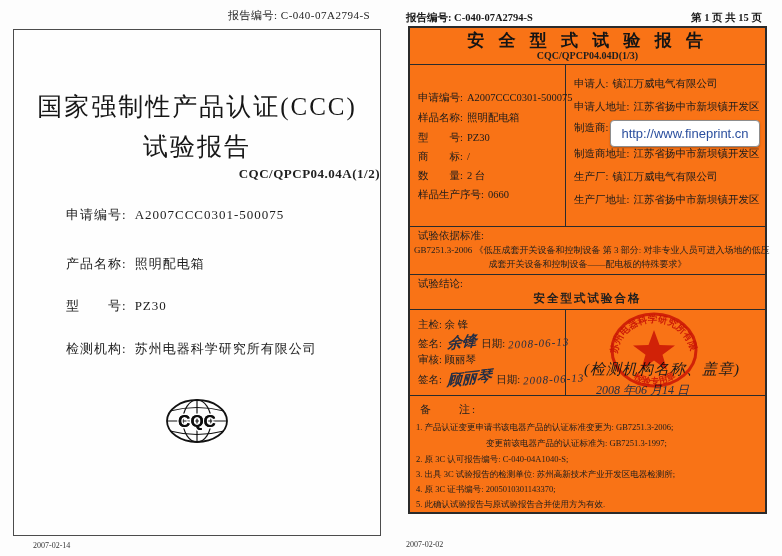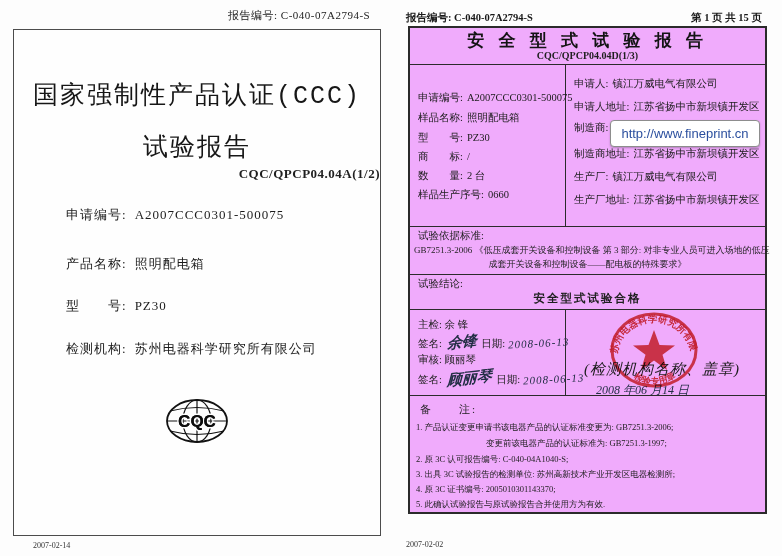--- a/index.html
+++ b/index.html
@@ -3,32 +3,32 @@
 <meta charset="utf-8">
 <style>
   html,body{margin:0;padding:0;background:#ffffff;}
   #canvas{position:relative;width:782px;height:556px;background:#fdfdfd;overflow:hidden;
           font-family:"Liberation Serif","DejaVu Serif",serif;color:#1f1f1f;}
   .abs{position:absolute;}
   
   #lp-header{left:228px;top:8px;font-size:11px;letter-spacing:.5px;color:#222;}
   #left-page{left:13px;top:29px;width:366px;height:505px;border:1px solid #4c4c4c;background:#fefefe;}
   .lp-title{width:100%;text-align:center;font-size:25px;letter-spacing:2px;color:#161616;}
-  #lp-title1{top:48px;font-family:Liberation Mono, monospace;}
+  #lp-title1{top:60px;}
   #lp-title2{top:100px;}
   #lp-doccode{top:136px;width:100%;text-align:right;font-size:13px;font-weight:bold;letter-spacing:.5px;}
   .lp-field{left:52px;font-size:13px;color:#1b1b1b;letter-spacing:1px;}
   .lp-field .lbl{margin-right:8px;}
   #lp-f0{top:176px;} #lp-f1{top:225px;} #lp-f2{top:267px;} #lp-f3{top:310px;}
   #cqc-logo{left:151px;top:368px;}
   #lp-date{left:33px;top:541px;font-size:8px;color:#333;}
   
   #rp-header-left{left:406px;top:11px;font-size:10.5px;font-weight:bold;color:#191919;}
   #rp-header-right{left:691px;top:11px;font-size:10.5px;font-weight:bold;color:#191919;}
-  #rp-table{left:408px;top:26px;width:359px;height:488px;border:2px solid #2b2b2b;background:#f0abfc;
+  #rp-table{left:408px;top:26px;width:359px;height:488px;border:2px solid #2b2b2b;background:#f97316;
             box-sizing:border-box;display:flex;flex-direction:column;}
   .sec{position:relative;box-sizing:border-box;}
   .bb{border-bottom:1.5px solid #2b2b2b;}
   #sec-title{height:37px;}
   #rp-title{top:1px;width:100%;text-align:center;font-size:17px;font-weight:bold;letter-spacing:5px;color:#141414;}
   #rp-doccode{top:22px;width:100%;text-align:center;font-size:10px;font-weight:bold;}
   #sec-info{height:162px;display:flex;}
   .cell-l{width:156px;border-right:1.5px solid #2b2b2b;position:relative;box-sizing:border-box;}
   .cell-r{flex:1;position:relative;}
   .row{position:absolute;left:8px;right:4px;font-size:10.5px;white-space:nowrap;color:#1b1b1b;}

